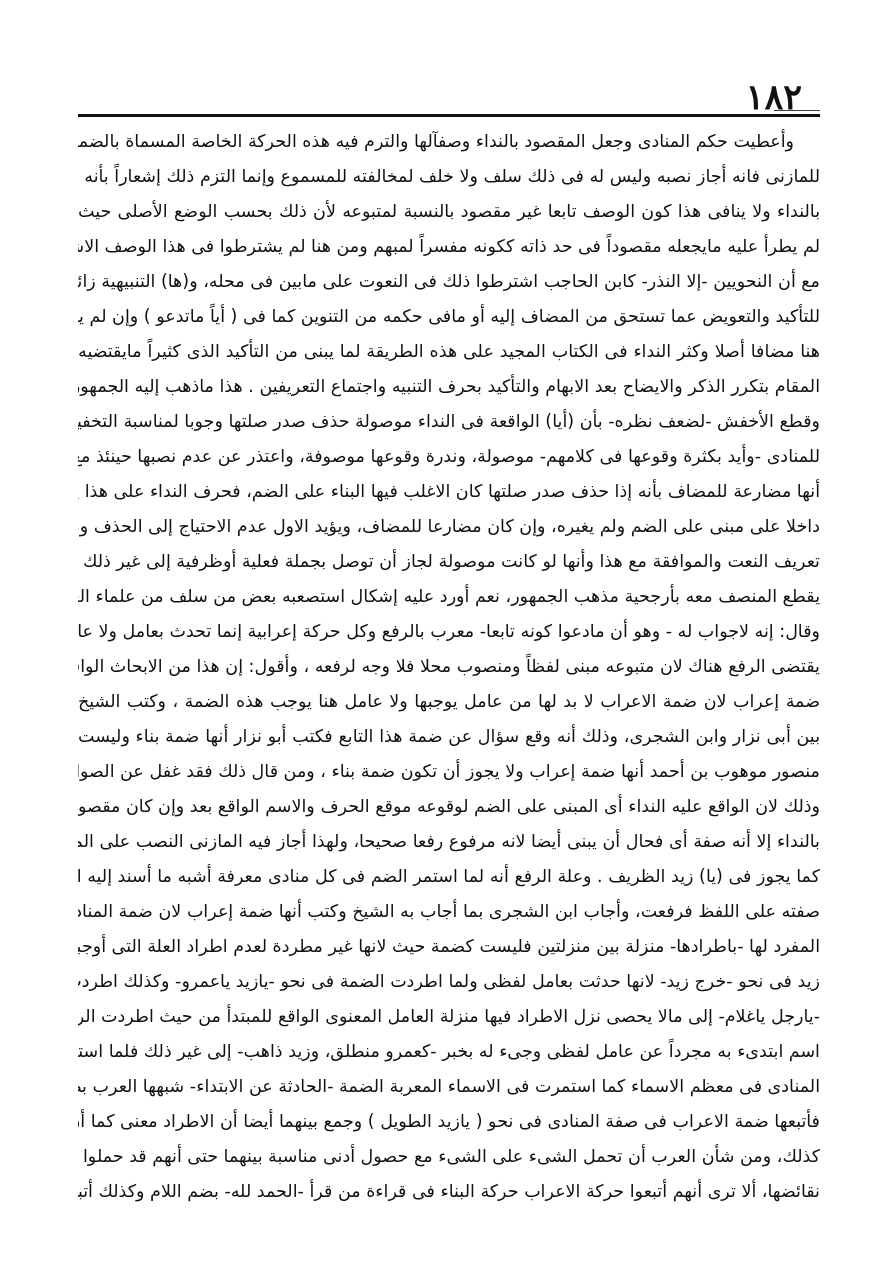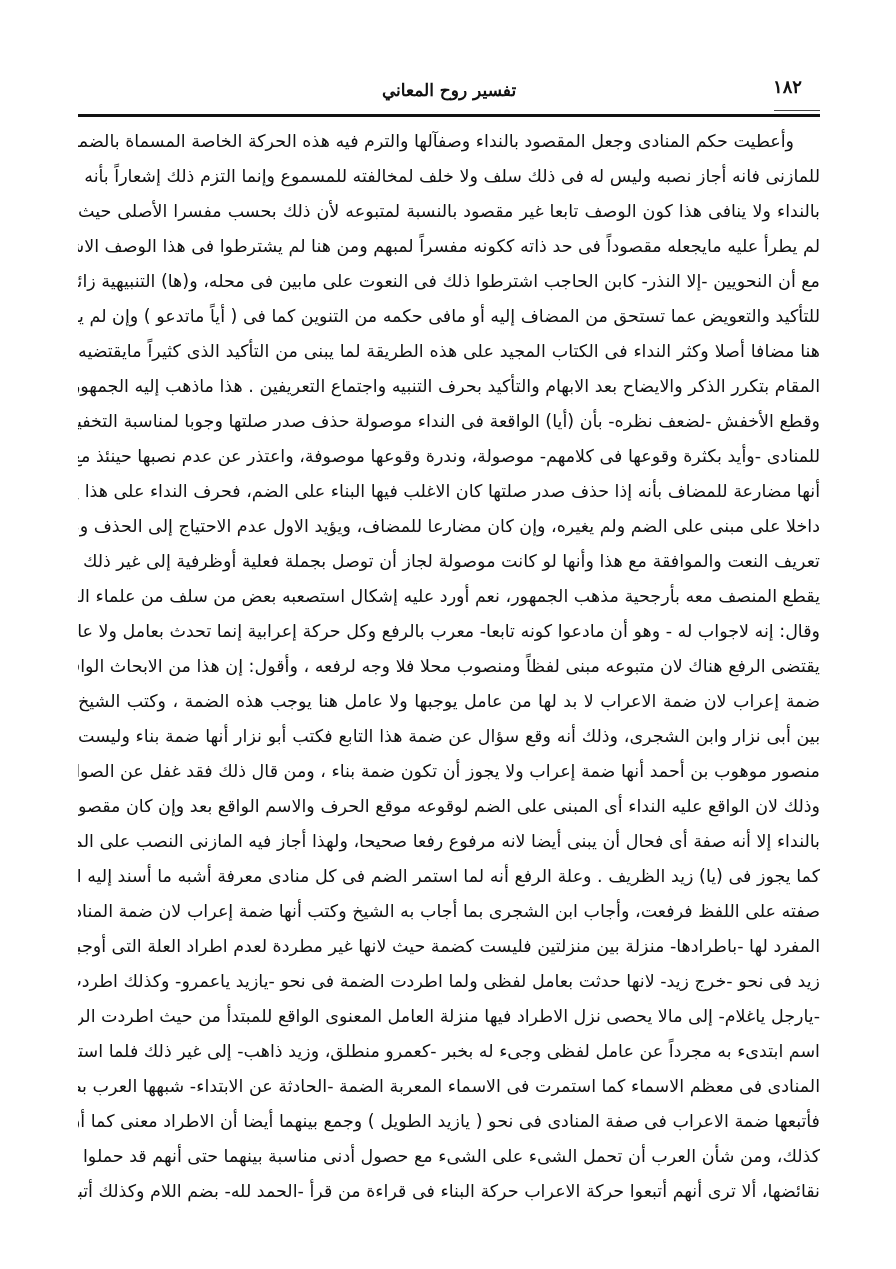--- a/index.html
+++ b/index.html
@@ -1,43 +1,42 @@
 <!DOCTYPE html>
 <html><head>
 <meta charset="utf-8">
 <style>
   html, body { margin: 0; padding: 0; background: #ffffff; }
   body { width: 896px; height: 1269px; position: relative; overflow: hidden;
          font-family: "DejaVu Serif", serif; color: #111; }
   .page { position: absolute; left: 78px; top: 70px; width: 742px; }
   .header { position: relative; height: 40px; direction: rtl; }
-  .page-number { position: absolute; right: 18px; top: 6px; font-size: 18px; font-weight: bold; letter-spacing: 1px; }
+  .page-number { position: absolute; right: 18px; top: 6px; font-size: 35px; font-weight: bold; letter-spacing: 1px; }
   .running-title { position: absolute; left: 0; right: 0; text-align: center; top: 10px; font-size: 17px; font-weight: bold; }
   .rule { position: absolute; left: 0; right: 0; top: 44px; height: 0; border-top: 3px solid #111; }
   .rule-thin { position: absolute; right: 0; top: 40px; width: 46px; border-top: 1px solid #444; }
   .body-text { position: absolute; left: 0; top: 54px; width: 742px; direction: rtl; }
   .line { height: 35px; line-height: 35px; font-size: 17.5px; text-align: justify; text-align-last: justify;
           white-space: nowrap; overflow: hidden; font-family: "DejaVu Sans", sans-serif; }
   .line.first { padding-right: 26px; }
   .line.last { text-align-last: justify; }
 </style>
 </head>
 <body>
 
 <div class="page">
   <div class="header">
     <span class="page-number">١٨٢</span>
-    <span class="running-title">تفسير روح المعاني</span>
     <div class="rule-thin"></div>
     <div class="rule"></div>
   </div>
   <div class="body-text" id="body-text">
       <div class="line first">وأعطيت حكم المنادى وجعل المقصود بالنداء وصفآلها والترم فيه هذه الحركة الخاصة المسماة بالضمة خلافا</div>
       <div class="line">للمازنى فانه أجاز نصبه وليس له فى ذلك سلف ولا خلف لمخالفته للمسموع وإنما التزم ذلك إشعاراً بأنه المقصود</div>
-      <div class="line">بالنداء ولا ينافى هذا كون الوصف تابعا غير مقصود بالنسبة لمتبوعه لأن ذلك بحسب مفسرا الأصلى حيث</div>
+      <div class="line">بالنداء ولا ينافى هذا كون الوصف تابعا غير مقصود بالنسبة لمتبوعه لأن ذلك بحسب الوضع الأصلى حيث</div>
       <div class="line">لم يطرأ عليه مايجعله مقصوداً فى حد ذاته ككونه مفسراً لمبهم ومن هنا لم يشترطوا فى هذا الوصف الاشتقاق</div>
       <div class="line">مع أن النحويين -إلا النذر- كابن الحاجب اشترطوا ذلك فى النعوت على مابين فى محله، و(ها) التنبيهية زائدة لازمة</div>
       <div class="line">للتأكيد والتعويض عما تستحق من المضاف إليه أو مافى حكمه من التنوين كما فى ( أياً ماتدعو ) وإن لم يستعمل</div>
       <div class="line">هنا مضافا أصلا وكثر النداء فى الكتاب المجيد على هذه الطريقة لما يبنى من التأكيد الذى كثيراً مايقتضيه</div>
       <div class="line">المقام بتكرر الذكر والايضاح بعد الابهام والتأكيد بحرف التنبيه واجتماع التعريفين . هذا ماذهب إليه الجمهور،</div>
       <div class="line">وقطع الأخفش -لضعف نظره- بأن (أيا) الواقعة فى النداء موصولة حذف صدر صلتها وجوبا لمناسبة التخفيف</div>
       <div class="line">للمنادى -وأيد بكثرة وقوعها فى كلامهم- موصولة، وندرة وقوعها موصوفة، واعتذر عن عدم نصبها حينئذ مع</div>
       <div class="line">أنها مضارعة للمضاف بأنه إذا حذف صدر صلتها كان الاغلب فيها البناء على الضم، فحرف النداء على هذا يكون</div>
       <div class="line">داخلا على مبنى على الضم ولم يغيره، وإن كان مضارعا للمضاف، ويؤيد الاول عدم الاحتياج إلى الحذف وصدق</div>
       <div class="line">تعريف النعت والموافقة مع هذا وأنها لو كانت موصولة لجاز أن توصل بجملة فعلية أوظرفية إلى غير ذلك مما</div>

